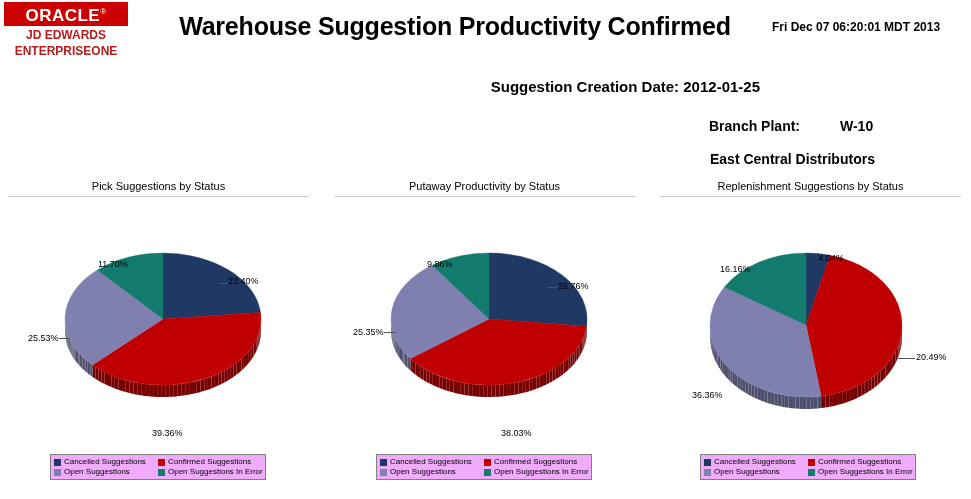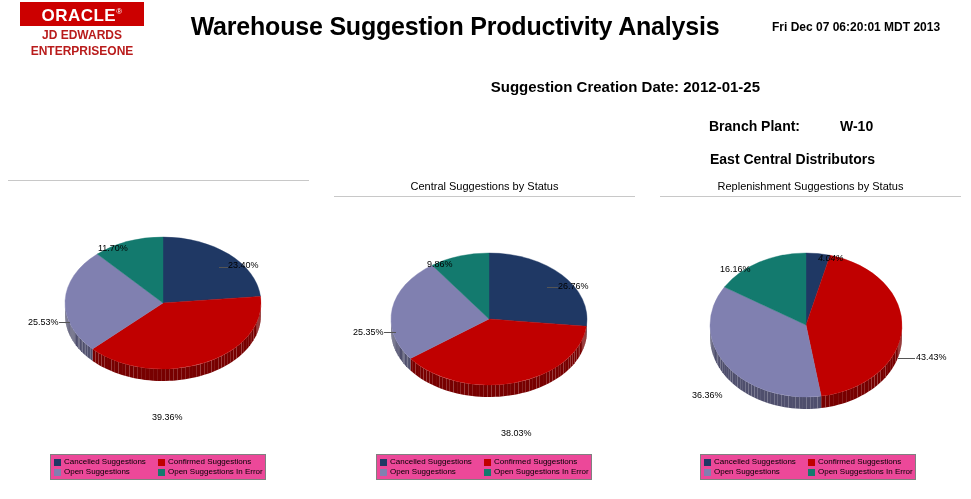--- a/index.html
+++ b/index.html
@@ -7,21 +7,21 @@
     background: #ffffff;
     width: 971px; height: 499px;
     overflow: hidden;
     font-family: "Liberation Sans", sans-serif;
     color: #000000;
   }
   .page { position: relative; width: 971px; height: 499px; }
 
   
   .logo {
-    position: absolute; left: 20px; top: 2px;
+    position: absolute; left: 4px; top: 2px;
     width: 124px; height: 58px;
     text-align: center;
   }
   .logo-oracle {
     position: relative;
     background: #cc0000;
     color: #ffffff;
     font-weight: bold;
     font-size: 17px;
     letter-spacing: 0.5px;
@@ -129,21 +129,21 @@
   }
   .leader {
     position: absolute;
     background: #555;
   }
 
   
   .legend {
     position: absolute;
     border: 1px solid #808080;
-    background: #ec4899;
+    background: #f0abfc;
     padding: 2px 3px;
     font-size: 8px;
     line-height: 10px;
   }
   .legend-row { display: flex; }
   .legend-item {
     display: flex;
     align-items: center;
     white-space: nowrap;
   }
@@ -161,29 +161,30 @@
 <body>
 
 <div class="page">
 
   <div class="logo">
     <span class="logo-oracle"><span>ORACLE</span><sup>®</sup></span>
     <span class="logo-sub">JD EDWARDS</span>
     <span class="logo-sub">ENTERPRISEONE</span>
   </div>
 
-  <div class="main-title">Warehouse Suggestion Productivity Analysis</div>
+  <div class="main-title">Warehouse Suggestion Productivity Confirmed</div>
   <div class="timestamp">Fri Dec 07 06:20:01 MDT 2013</div>
   <div class="sub-date">Suggestion Creation Date: 2012-01-25</div>
 
   <div class="branch-label">Branch Plant:</div>
   <div class="branch-value">W-10</div>
   <div class="branch-name">East Central Distributors</div>
 
   <div class="panel p1">
+    <div class="panel-title">Pick Suggestions by Status</div>
     <div class="panel-rule"></div>
     <div class="chart-area">
       <div class="pie-wrap" id="pie1"><svg width="305" height="215" viewBox="0 0 305 215">
             <polygon points="254.9842295801031,120.81600450132042 254.9734417479757,123.53644215295544 254.9734417479757,135.53644215295543 254.9842295801031,132.81600450132044" fill="rgb(119,0,0)"></polygon>
             <polygon points="254.9734417479757,123.53644215295544 254.7961972677183,126.2542693929701 254.7961972677183,138.25426939297012 254.9734417479757,135.53644215295543" fill="rgb(119,0,0)"></polygon>
             <polygon points="254.7961972677183,126.2542693929701 254.45279727728774,128.96486863924724 254.45279727728774,140.96486863924724 254.7961972677183,138.25426939297012" fill="rgb(119,0,0)"></polygon>
             <polygon points="254.45279727728774,128.96486863924724 253.94382521246388,131.6636345900142 253.94382521246388,143.6636345900142 254.45279727728774,140.96486863924724" fill="rgb(119,0,0)"></polygon>
             <polygon points="253.94382521246388,131.6636345900142 253.27014581559297,134.34598204823962 253.27014581559297,146.34598204823962 253.94382521246388,143.6636345900142" fill="rgb(119,0,0)"></polygon>
             <polygon points="253.27014581559297,134.34598204823962 252.43290366639297,137.00735371187255 252.43290366639297,149.00735371187255 253.27014581559297,146.34598204823962" fill="rgb(119,0,0)"></polygon>
             <polygon points="252.43290366639297,137.00735371187255 251.433521237315,139.64322791668798 251.433521237315,151.64322791668798 252.43290366639297,149.00735371187255" fill="rgb(119,0,0)"></polygon>
@@ -297,21 +298,21 @@
         </div>
         <div class="legend-item legend-col-2">
           <span class="sw" id="sw1d" style="background: rgb(19, 122, 110);"></span>
           <span class="txt">Open Suggestions In Error</span>
         </div>
       </div>
     </div>
   </div>
 
   <div class="panel p2">
-    <div class="panel-title">Central Suggestions by Status</div>
+    <div class="panel-title">Putaway Productivity by Status</div>
     <div class="panel-rule"></div>
     <div class="chart-area">
       <div class="pie-wrap" id="pie2"><svg width="305" height="215" viewBox="0 0 305 215">
             <polygon points="254.99988857613528,121.90047438245378 254.96555269309403,123.7497877243038 254.96555269309403,135.74978772430381 254.99988857613528,133.90047438245378" fill="rgb(19,35,62)"></polygon>
             <polygon points="254.96555269309403,123.7497877243038 254.85429058406848,125.5977270672103 254.85429058406848,137.59772706721031 254.96555269309403,135.74978772430381" fill="rgb(19,35,62)"></polygon>
             <polygon points="254.85429058406848,125.5977270672103 254.6661896162393,127.44284133989775 254.6661896162393,139.44284133989777 254.85429058406848,137.59772706721031" fill="rgb(19,35,62)"></polygon>
             <polygon points="254.6661896162393,127.44284133989775 254.40139749354086,129.28368168944186 254.40139749354086,141.28368168944186 254.6661896162393,139.44284133989777" fill="rgb(19,35,62)"></polygon>
             <polygon points="254.40139749354086,129.28368168944186 253.8935679848107,131.88960577813913 253.8935679848107,143.88960577813913 254.40139749354086,141.28368168944186" fill="rgb(119,0,0)"></polygon>
             <polygon points="253.8935679848107,131.88960577813913 253.23208321515915,134.4798467829346 253.23208321515915,146.4798467829346 253.8935679848107,143.88960577813913" fill="rgb(119,0,0)"></polygon>
             <polygon points="253.23208321515915,134.4798467829346 252.4179921769702,137.0502970611259 252.4179921769702,149.0502970611259 253.23208321515915,146.4798467829346" fill="rgb(119,0,0)"></polygon>
@@ -516,21 +517,21 @@
             <polygon points="52.40621884704646,134.61655614694595 52.139657128765364,131.88226722969335 52.139657128765364,143.88226722969335 52.40621884704646,146.61655614694595" fill="rgb(79,79,109)"></polygon>
             <polygon points="52.139657128765364,131.88226722969335 52.012083743308,129.14234939610614 52.012083743308,141.14234939610614 52.139657128765364,143.88226722969335" fill="rgb(79,79,109)"></polygon>
             <polygon points="52.012083743308,129.14234939610614 52.023683659887126,126.40077526510424 52.023683659887126,138.40077526510424 52.012083743308,141.14234939610614" fill="rgb(79,79,109)"></polygon>
             <path d="M 148 128 L 148 56 A 96 72 0 0 1 172.1102067693836 58.307693499462346 Z" fill="#1f3864" stroke="#1f3864" stroke-width="0.4"></path>
             <path d="M 148 128 L 172.1102067693836 58.307693499462346 A 96 72 0 0 1 163.16813401344157 199.0955999847004 Z" fill="#c00000" stroke="#c00000" stroke-width="0.4"></path>
             <path d="M 148 128 L 163.16813401344157 199.0955999847004 A 96 72 0 0 1 66.42635872484666 90.03976633204377 Z" fill="#8080b0" stroke="#8080b0" stroke-width="0.4"></path>
             <path d="M 148 128 L 66.42635872484666 90.03976633204377 A 96 72 0 0 1 148.00000000000006 56 Z" fill="#137a6e" stroke="#137a6e" stroke-width="0.4"></path>
           </svg></div>
       <div class="lbl" style="left:160px; top:56px;font-style:italic;">4.04%</div>
       <div class="lbl" style="left:62px;  top:67px;">16.16%</div>
-      <div class="lbl" style="left:258px; top:155px;">43.43%</div>
+      <div class="lbl" style="left:258px; top:155px;">20.49%</div>
       <div class="lbl" style="left:34px;  top:193px;">36.36%</div>
       <div class="leader" style="left:240px; top:161px; width:17px; height:1px;"></div>
     </div>
     <div class="legend" style="left:42px; top:274px;">
       <div class="legend-row">
         <div class="legend-item legend-col-1">
           <span class="sw" id="sw3a" style="background: rgb(31, 56, 100);"></span>
           <span class="txt">Cancelled Suggestions</span>
         </div>
         <div class="legend-item legend-col-2">

